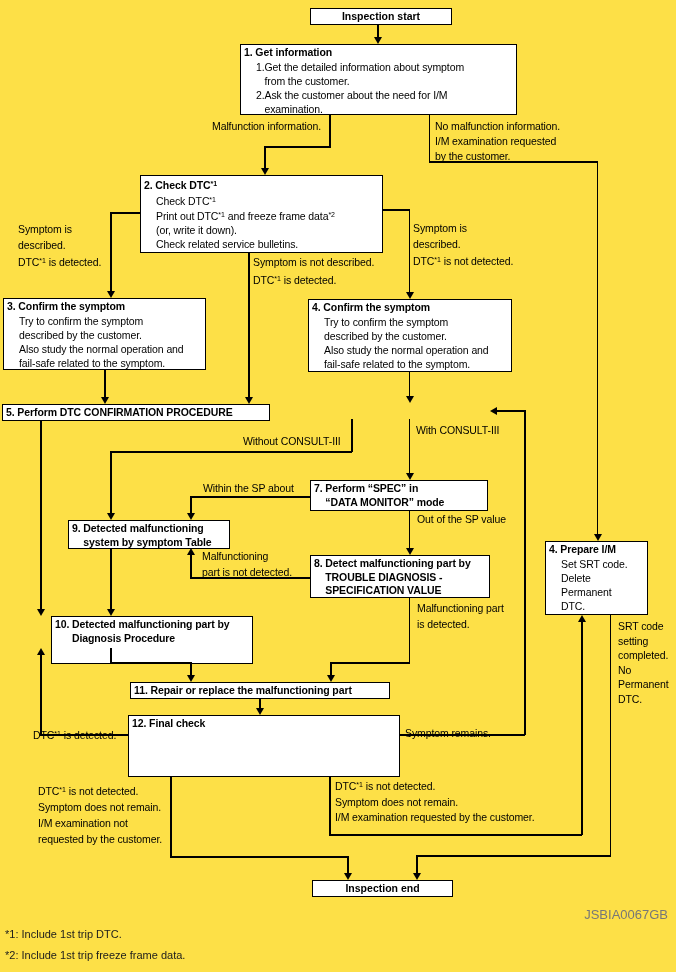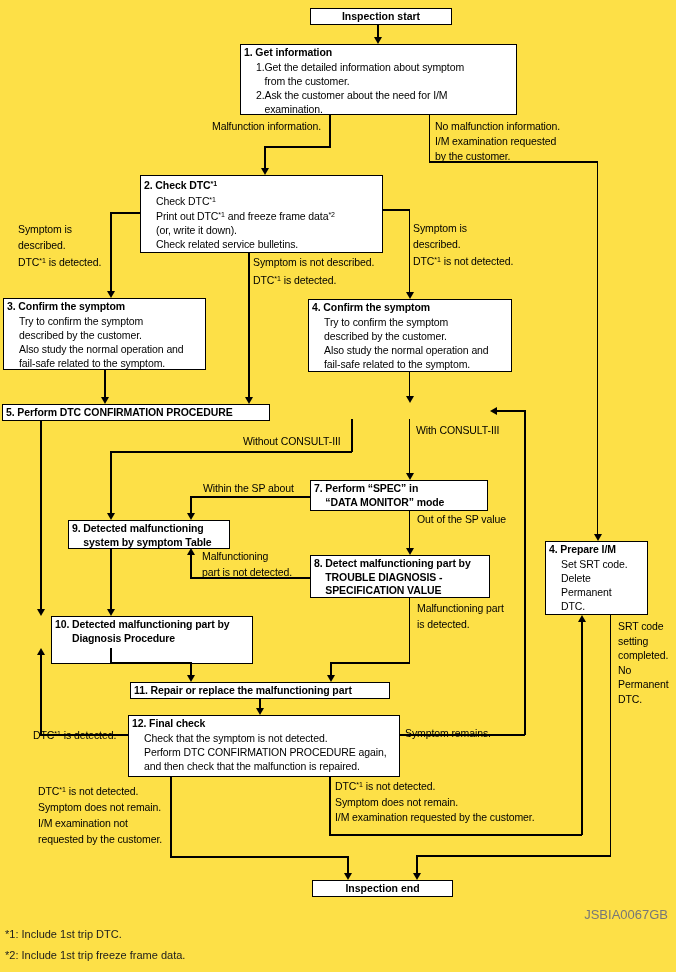--- a/index.html
+++ b/index.html
@@ -98,23 +98,20 @@
     <div class="ttl">10. Detected malfunctioning part by
       Diagnosis Procedure</div>
   </div>
 
   <div class="fbox one" style="left:130px;top:682px;width:260px;height:17px;">
     <div class="ttl">11. Repair or replace the malfunctioning part</div>
   </div>
 
   <div class="fbox" style="left:128px;top:715px;width:272px;height:62px;">
     <div class="ttl">12. Final check</div>
-    <div class="body">Check that the symptom is not detected.
-Perform DTC CONFIRMATION PROCEDURE again,
-and then check that the malfunction is repaired.</div>
   </div>
 
   <div class="fbox" style="left:545px;top:541px;width:103px;height:74px;">
     <div class="ttl">4. Prepare I/M</div>
     <div class="body">Set SRT code.
 Delete
 Permanent
 DTC.</div>
   </div>
 

